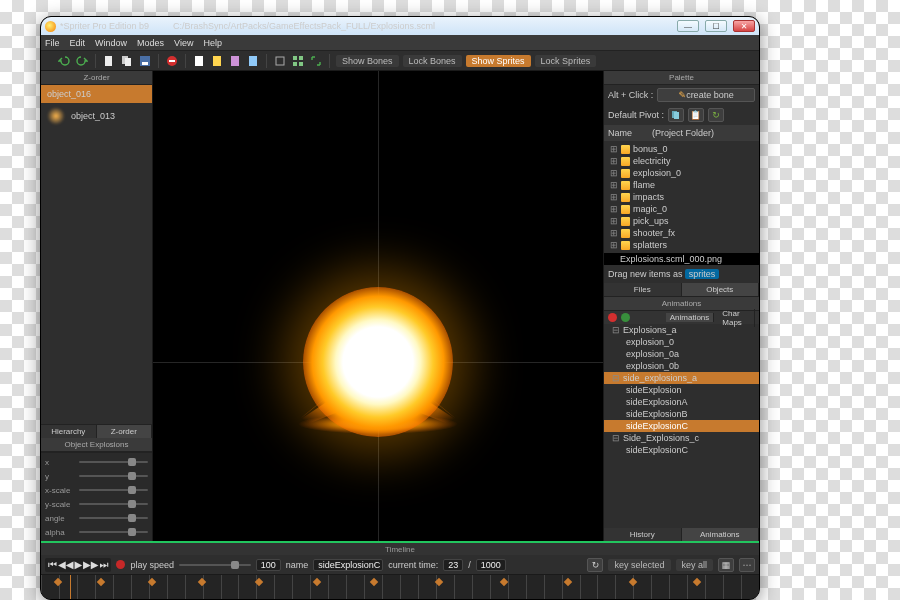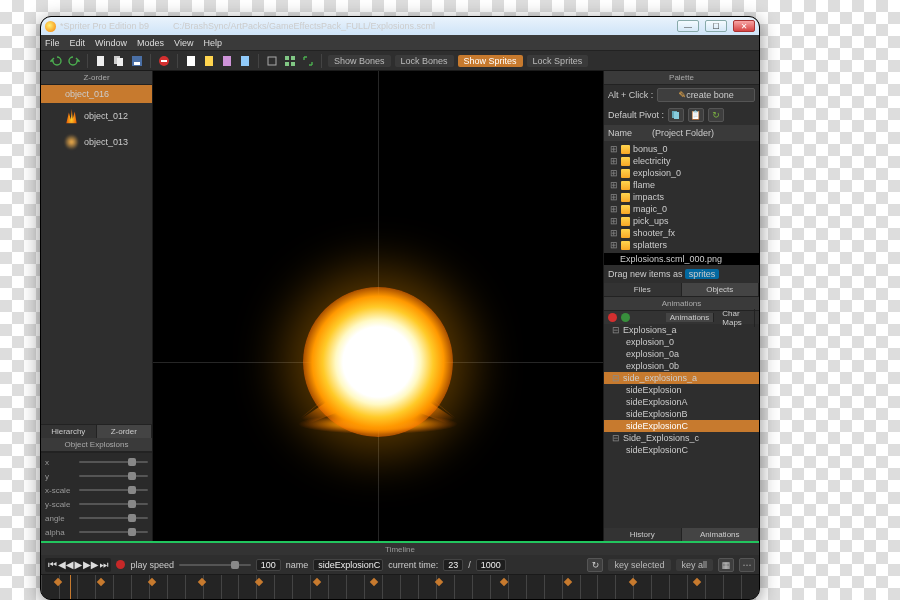--- a/index.html
+++ b/index.html
@@ -6,33 +6,33 @@
 body{background:transparent;width:900px;height:600px;position:relative}
 .checker{position:absolute;inset:0;background-image:linear-gradient(45deg,#ddd 25%,transparent 25%),linear-gradient(-45deg,#ddd 25%,transparent 25%),linear-gradient(45deg,transparent 75%,#ddd 75%),linear-gradient(-45deg,transparent 75%,#ddd 75%);background-size:24px 24px;background-position:0 0,0 12px,12px -12px,-12px 0;background-color:#fff}
 .win{position:absolute;left:40px;top:16px;width:720px;height:584px;background:#2a2a2a;border:1px solid #000;border-radius:11px;box-shadow:0 4px 18px rgba(0,0,0,.45);display:flex;flex-direction:column;overflow:hidden}
 .titlebar{height:18px;background:linear-gradient(#eaf3fc,#cfe4f8);display:flex;align-items:center;padding:0 4px;color:#222;font-size:9px;gap:4px}
 .titlebar .logo{width:11px;height:11px;background:radial-gradient(circle at 40% 40%,#fff176,#f57c00);border-radius:50%}
 .titlebar .tspacer{flex:1}
 .winbtn{width:22px;height:12px;display:flex;align-items:center;justify-content:center;border:1px solid #8aa;border-radius:2px;background:linear-gradient(#f5fbff,#d6e9f8);color:#333;font-size:8px;margin-left:2px;cursor:pointer}
 .winbtn.close{background:linear-gradient(#f8a5a5,#d64545);color:#fff;border-color:#a33}
 .menubar{height:16px;background:#3a3a3a;display:flex;align-items:center;padding:0 4px;gap:10px;border-bottom:1px solid #222}
 .menubar span{color:#ddd;cursor:pointer}
-.toolbar{height:20px;background:#2e2e2e;display:flex;align-items:center;padding:0 8px;gap:4px;border-bottom:1px solid #1a1a1a}
+.toolbar{height:20px;background:#2e2e2e;display:flex;align-items:center;padding:0 16px;gap:4px;border-bottom:1px solid #1a1a1a}
 .tbtn{width:14px;height:14px;display:flex;align-items:center;justify-content:center;border-radius:2px;cursor:pointer}
 .tbtn svg{width:12px;height:12px}
 .tsep{width:1px;height:14px;background:#444;margin:0 2px}
 .tlabel{background:#3a3a3a;padding:1px 6px;border-radius:2px;color:#bbb;cursor:pointer}
 .tlabel.active{background:#c77a2e;color:#fff}
 .body{flex:1;display:flex;min-height:0}
 .left{width:112px;background:#2e2e2e;border-right:1px solid #1a1a1a;display:flex;flex-direction:column}
 .right{width:156px;background:#2e2e2e;border-left:1px solid #1a1a1a;display:flex;flex-direction:column;overflow:hidden}
 .center{flex:1;display:flex;flex-direction:column;min-width:0}
 .panel-hd{height:14px;background:#3a3a3a;display:flex;align-items:center;justify-content:center;color:#aaa;font-size:8px;border-bottom:1px solid #222}
 .zlist{flex:0 0 auto}
-.zitem{display:flex;align-items:center;gap:6px;padding:4px 24px;cursor:pointer}
+.zitem{display:flex;align-items:center;gap:6px;padding:4px 6px;cursor:pointer}
 .zitem.sel{background:#c77a2e;color:#fff}
 .zthumb{width:18px;height:18px;position:relative}
 .zthumb.orb{background:radial-gradient(circle,#fff 0 40%,#ffd54f 55%,rgba(255,152,0,.5)75%,transparent 85%);border-radius:50%}
 .zthumb.splash{background:radial-gradient(ellipse at 50% 70%,#ffca28,#e65100 60%,transparent 70%);clip-path:polygon(10% 90%,30% 30%,45% 70%,52% 10%,60% 65%,75% 25%,90% 90%)}
 .zthumb.blur{background:radial-gradient(circle,#ffb74d,transparent 70%);border-radius:50%;filter:blur(1px)}
 .lspacer{flex:1}
 .ltabs{display:flex;height:14px;background:#333;border-top:1px solid #222}
 .ltab{flex:1;display:flex;align-items:center;justify-content:center;font-size:8px;cursor:pointer;border-right:1px solid #222}
 .ltab.active{background:#444}
 .props{padding:2px 4px;background:#2a2a2a;border-top:1px solid #222}
@@ -183,24 +183,20 @@
     <span class="tlabel">Lock Sprites</span>
   </div>
 
   <div class="body">
     <div class="left">
       <div class="panel-hd">Z-order</div>
       <div class="zlist">
         <div class="zitem sel">
             <div class="zthumb orb"></div>
             <span>object_016</span>
-          </div>
-        <div class="zitem">
-            <div class="zthumb splash"></div>
-            <span>object_012</span>
           </div>
         <div class="zitem">
             <div class="zthumb blur"></div>
             <span>object_013</span>
           </div>
       </div>
       <div class="lspacer"></div>
       <div class="ltabs">
         <div class="ltab">Hierarchy</div>
         <div class="ltab active">Z-order</div>

